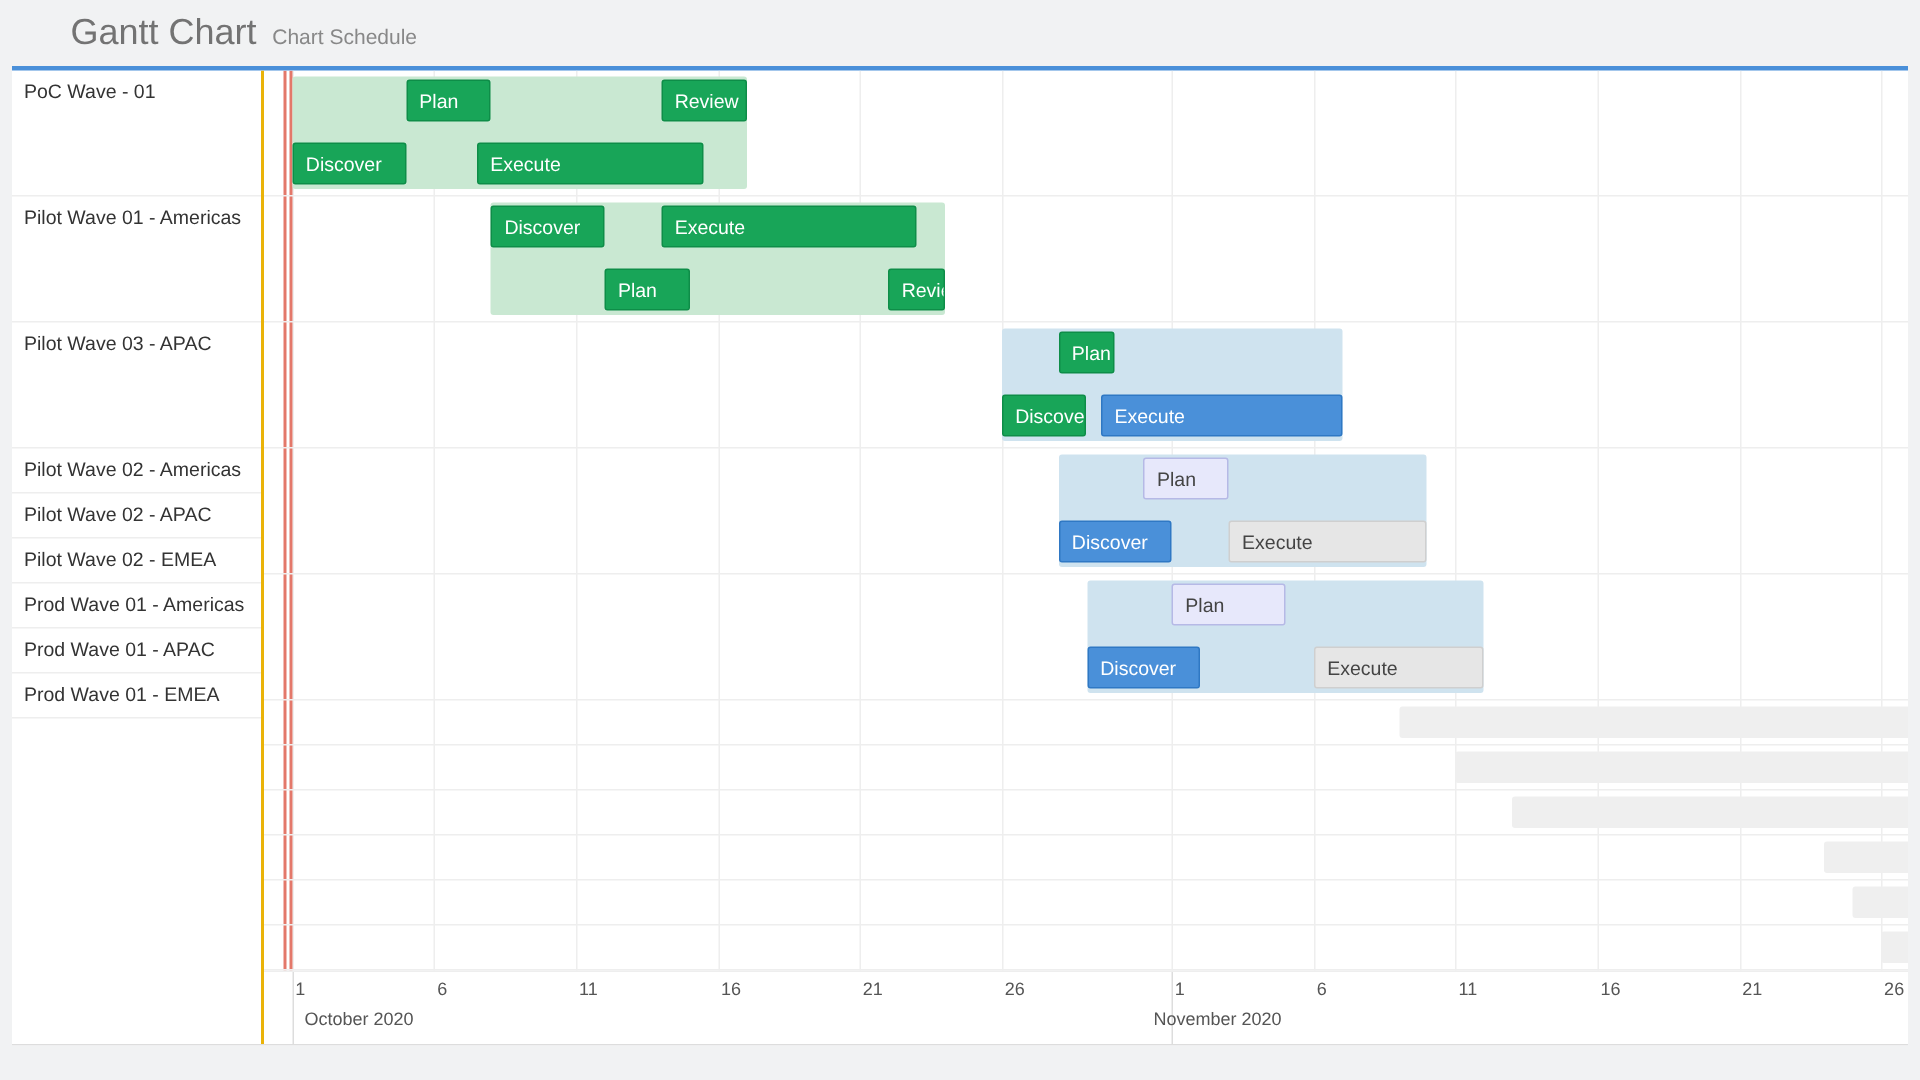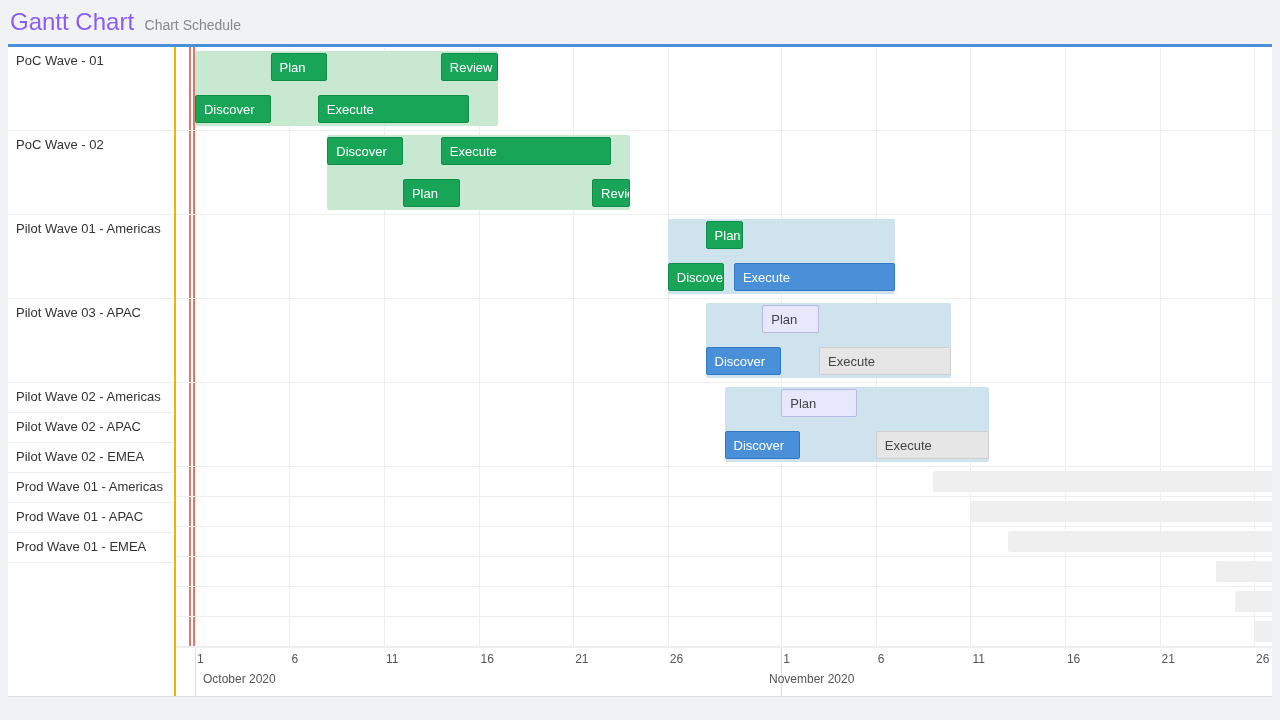--- a/index.html
+++ b/index.html
@@ -1,18 +1,18 @@
 <!DOCTYPE html>
 <html><head>
 <meta charset="utf-8">
 <style>
   html,body{margin:0;padding:0;font-family:"Segoe UI",Arial,sans-serif;background:#f1f2f3;color:#333;}
   .page{padding:6px 8px 0 8px;}
   .hdr{font-weight:400;color:#333;margin:2px 0 8px 2px;}
-  .hdr .big{font-size:24px;color:#8b5cf6;}
+  .hdr .big{font-size:24px;color:#737373;margin-left:37px;}
   .hdr .sub{font-size:14px;color:#888;margin-left:6px;}
   .panel{background:#fff;border-top:3px solid #4a90d9;border-bottom:1px solid #ddd;}
   .gantt{display:flex;width:100%;overflow:hidden;}
   .rowlabels{flex:0 0 166px;border-right:2px solid #eab308;}
   .rowlabels .lbl{display:flex;align-items:flex-start;padding:6px 8px 0 8px;font-size:13px;color:#333;border-bottom:1px solid #eee;box-sizing:border-box;}
   .chart{flex:1 1 auto;position:relative;overflow:hidden;}
   .grid-col{position:absolute;top:0;bottom:0;border-left:1px solid #eee;}
   .today{position:absolute;top:0;bottom:0;width:2px;border-left:2px solid #e06a5a;border-right:2px solid #e06a5a;opacity:.9;}
   .row{position:relative;border-bottom:1px solid #eee;box-sizing:border-box;}
   .wave{position:absolute;top:4px;bottom:4px;border-radius:2px;}
@@ -33,21 +33,20 @@
 <body>
 <div class="page">
   <div class="hdr">
     <span class="big">Gantt Chart</span>
     <span class="sub">Chart Schedule</span>
   </div>
   <div class="panel">
     <div class="gantt">
       <div class="rowlabels" id="rowlabels">
           <div class="lbl" style="height: 84px;">PoC Wave - 01</div>
-          <div class="lbl" style="height: 84px;">PoC Wave - 02</div>
           <div class="lbl" style="height: 84px;">Pilot Wave 01 - Americas</div>
           <div class="lbl" style="height: 84px;">Pilot Wave 03 - APAC</div>
           <div class="lbl" style="height: 30px;">Pilot Wave 02 - Americas</div>
           <div class="lbl" style="height: 30px;">Pilot Wave 02 - APAC</div>
           <div class="lbl" style="height: 30px;">Pilot Wave 02 - EMEA</div>
           <div class="lbl" style="height: 30px;">Prod Wave 01 - Americas</div>
           <div class="lbl" style="height: 30px;">Prod Wave 01 - APAC</div>
           <div class="lbl" style="height: 30px;">Prod Wave 01 - EMEA</div>
           <div class="lbl" style="height: 48px; border-bottom: none;"></div>
         </div>

